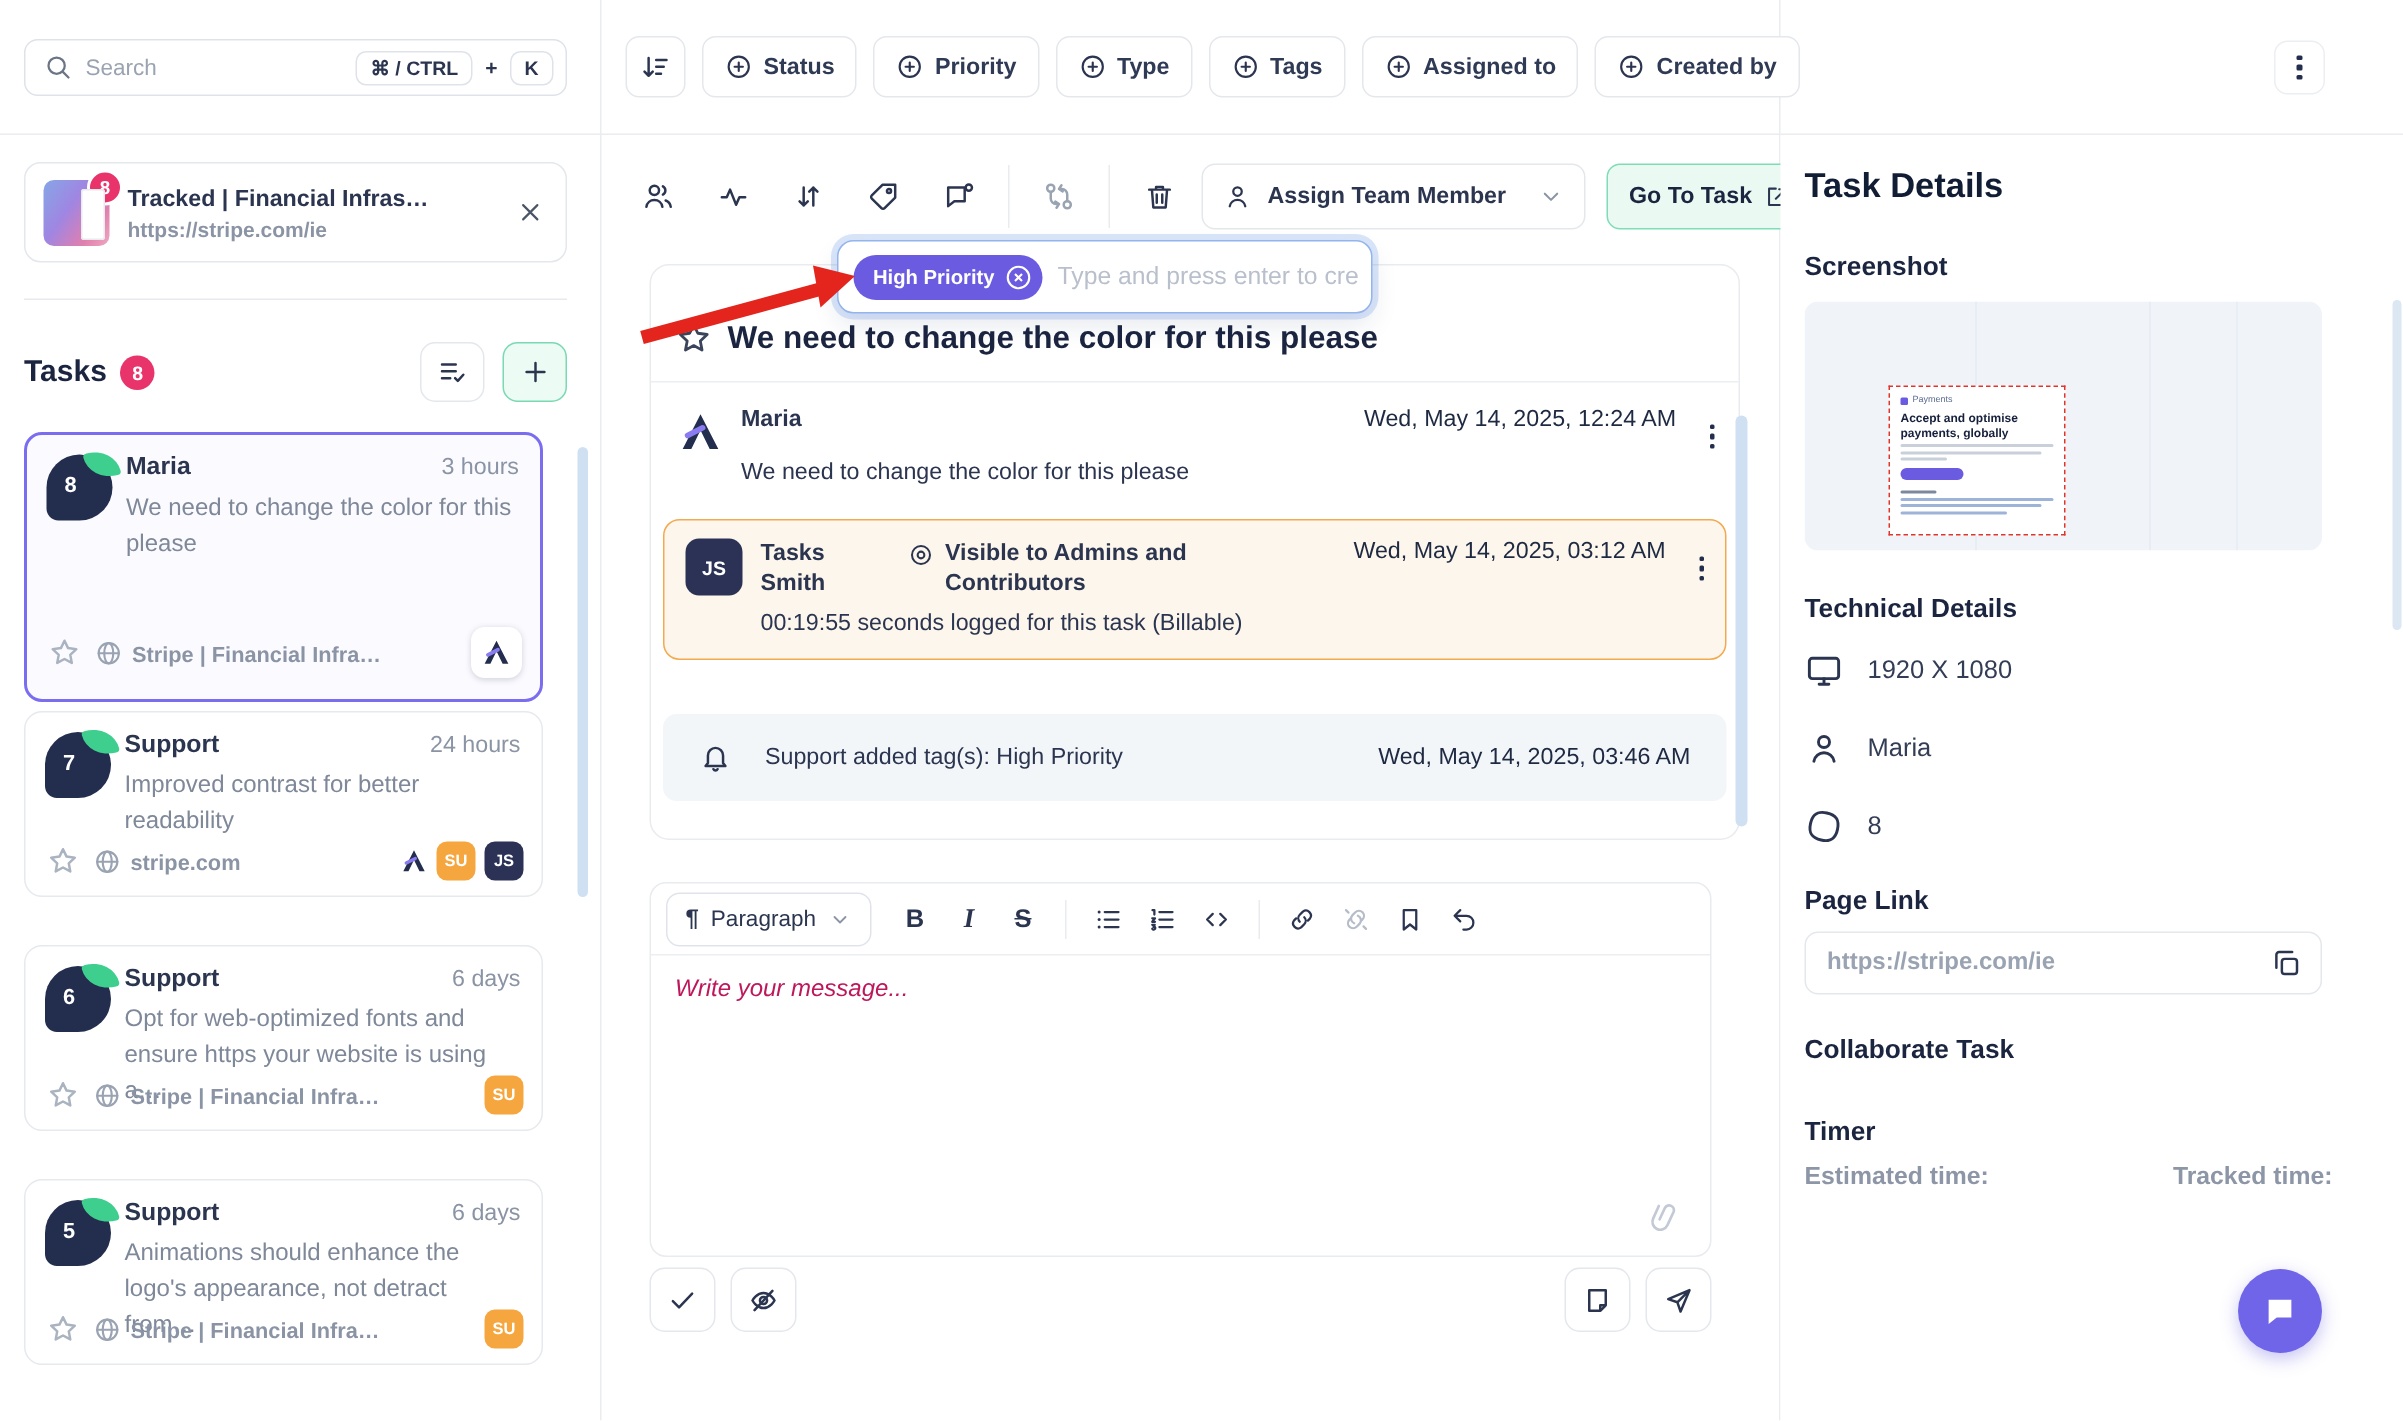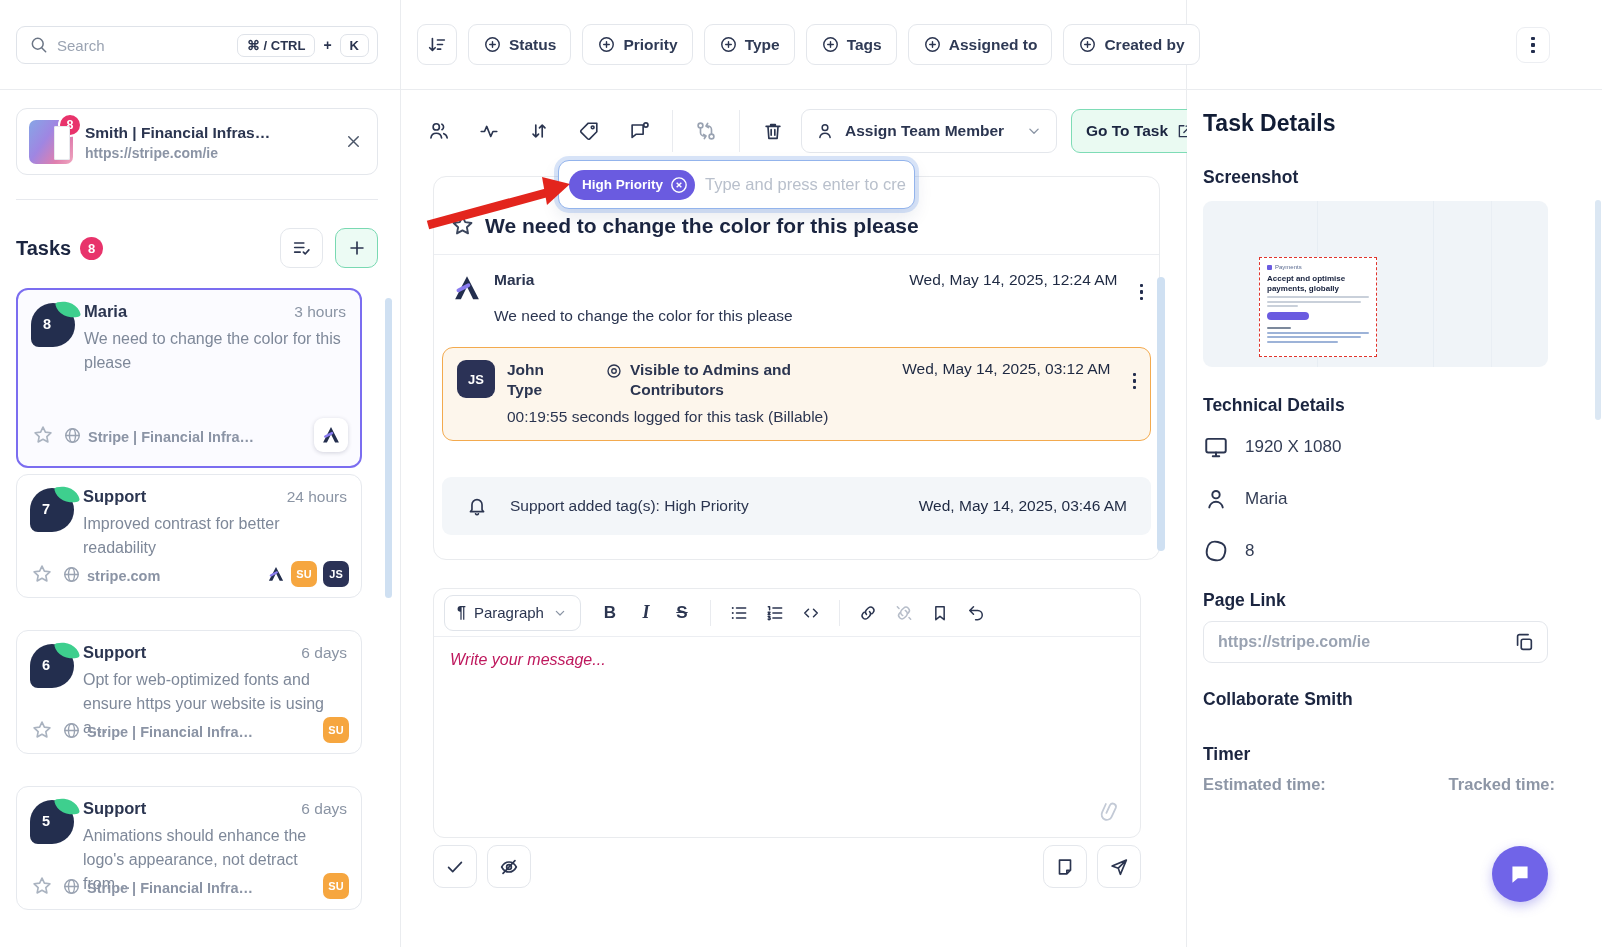--- a/index.html
+++ b/index.html
@@ -357,21 +357,21 @@
       <i></i>
       <i></i>
     </span>
 </div>
 
 <div class="site-card">
   <div class="favicon">
     <span class="fbadge">8</span>
   </div>
   <div>
-    <div class="site-title">Smith | Financial Infras…</div>
+    <div class="site-title">Tracked | Financial Infras…</div>
     <div class="site-url">https://stripe.com/ie</div>
   </div>
   <span class="site-close">
       <svg class="ic" style="width:19px;height:19px;stroke:#4a5568">
         <use href="#i-close"></use>
       </svg>
     </span>
 </div>
 <div class="sb-divider"></div>
 
@@ -601,21 +601,21 @@
               <i></i>
             </span></span>
       </div>
       <div class="c-text">We need to change the color for this please</div>
     </div>
   </div>
 
   <div class="time-card">
     <div class="time-head">
       <span class="js-av">JS</span>
-      <span class="tc-namecol">John Type</span>
+      <span class="tc-namecol">Tasks Smith</span>
       <span class="vis">
         <svg class="ic">
             <use href="#i-eyering"></use>
           </svg>
         <span>Visible to Admins and Contributors</span>
       </span>
       <span class="c-time">Wed, May 14, 2025, 03:12 AM</span>
       <span class="c-dots"><span class="dots">
             <i></i>
             <i></i>
@@ -772,21 +772,21 @@
   <div class="d-label" style="margin-top:26px;">Page Link</div>
   <div class="link-box">
     <span class="url">https://stripe.com/ie</span>
     <span class="copy-btn">
         <svg class="ic">
           <use href="#i-copy"></use>
         </svg>
       </span>
   </div>
 
-  <div class="d-label" style="margin-top:26px;">Collaborate Smith</div>
+  <div class="d-label" style="margin-top:26px;">Collaborate Task</div>
 
   <div class="d-label" style="margin-top:34px;">Timer</div>
   <div class="timer-row">
     <span class="est">Estimated time:</span>
     <span class="trk">Tracked time:</span>
   </div>
 </div>
 
 <div class="fab">
   <svg width="26" height="26" viewBox="0 0 24 24">

